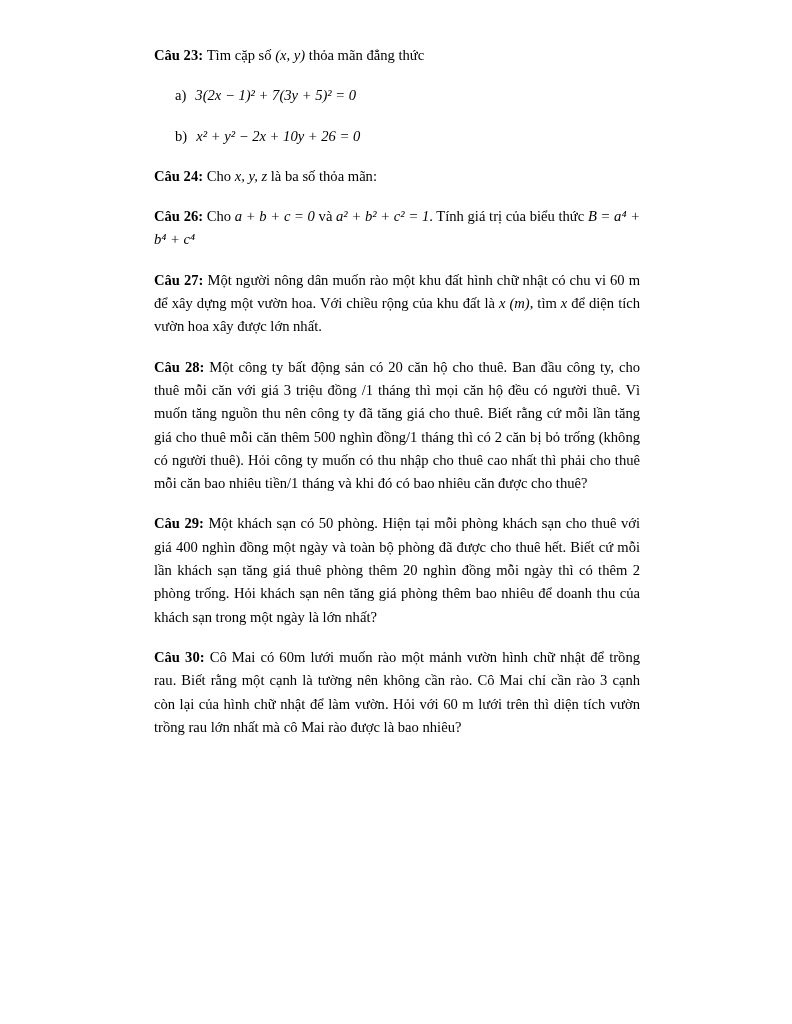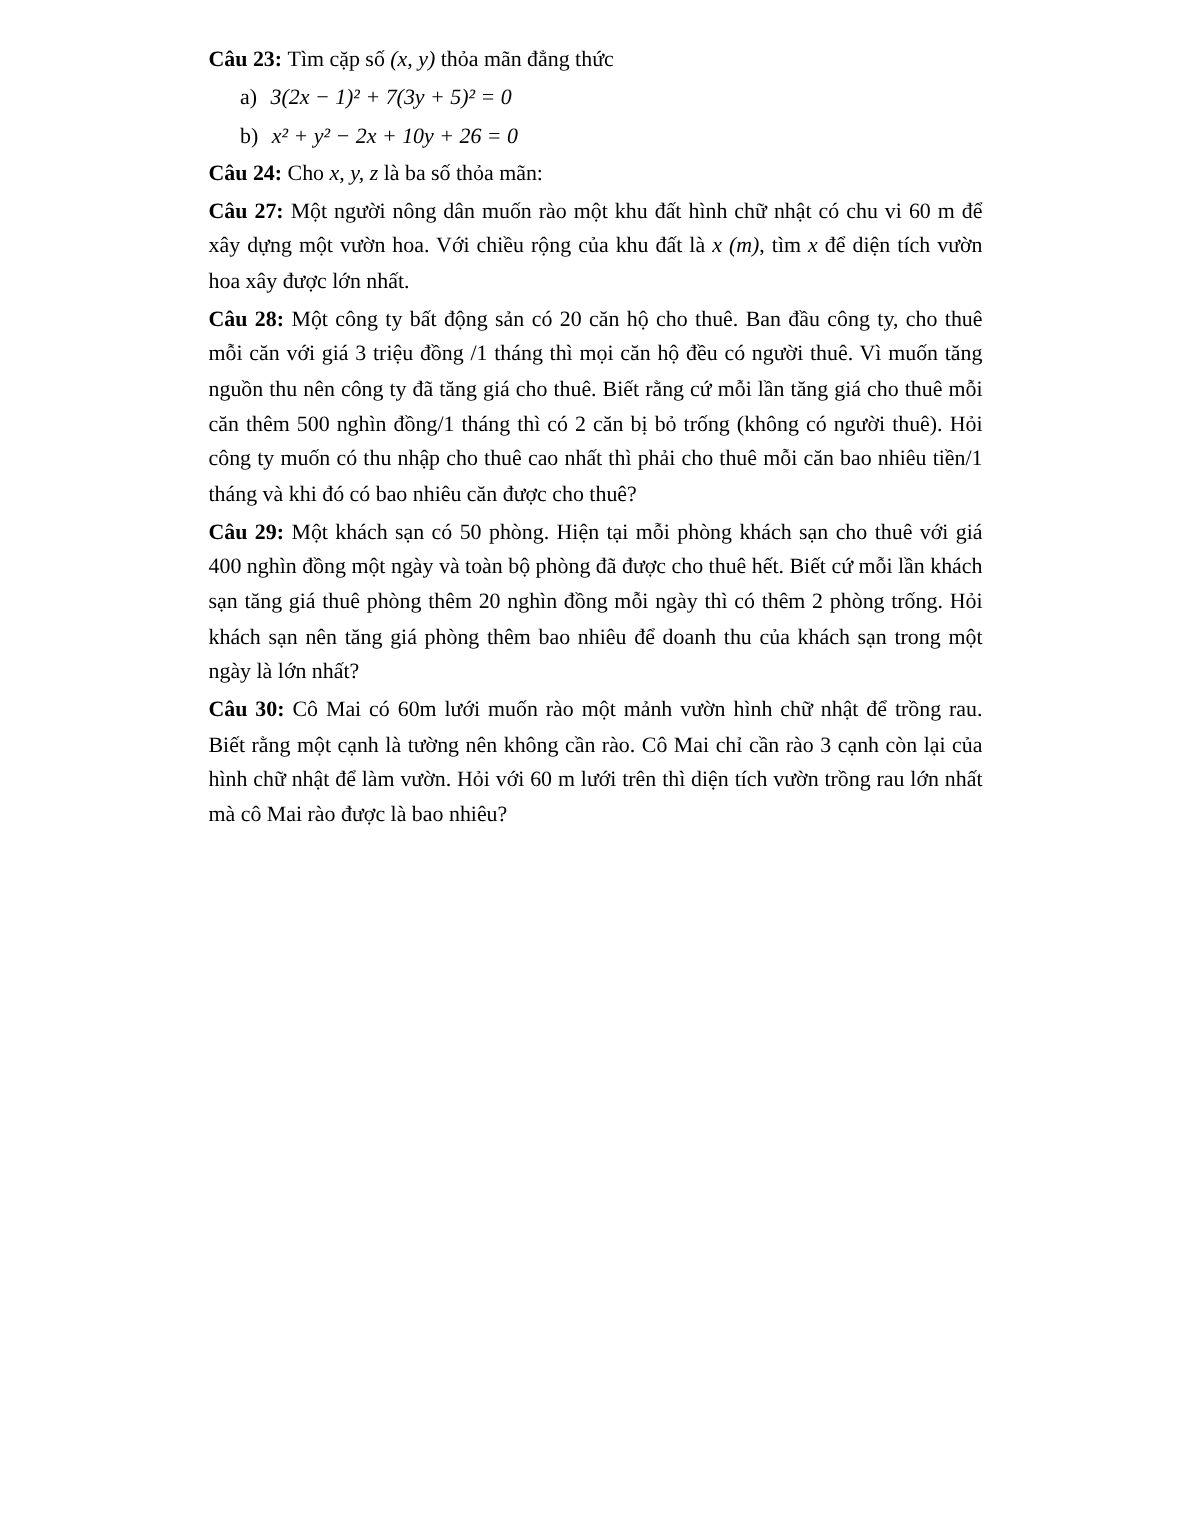--- a/index.html
+++ b/index.html
@@ -12,21 +12,21 @@
     background: #ffffff;
     color: #000000;
     font-family: "Liberation Serif", "DejaVu Serif", serif;
     font-size: 14.6px;
     overflow: hidden;
   }
   .page {
     padding: 27px 135px 0 137px;
   }
   .para {
-    margin: 2px;
+    margin: 17px;
     line-height: 23.3px;
     text-align: left;
   }
   .justify {
     text-align: justify;
   }
   .indent {
     padding-left: 21px;
   }
   .seg-label {
@@ -41,17 +41,18 @@
   }
 </style>
 </head>
 <body>
 
 <div class="page">
   <p class="para"><span class="seg seg-label">Câu 23: </span><span class="seg seg-text">Tìm cặp số </span><span class="seg seg-math">(x, y)</span><span class="seg seg-text"> thỏa mãn đẳng thức</span></p>
   <p class="para indent"><span class="seg seg-marker">a)</span><span class="seg seg-math">3(2x − 1)² + 7(3y + 5)² = 0</span></p>
   <p class="para indent"><span class="seg seg-marker">b)</span><span class="seg seg-math">x² + y² − 2x + 10y + 26 = 0</span></p>
   <p class="para"><span class="seg seg-label">Câu 24: </span><span class="seg seg-text">Cho </span><span class="seg seg-math">x, y, z</span><span class="seg seg-text"> là ba số thỏa mãn:</span></p>
+  <p class="para justify"><span class="seg seg-label">Câu 26: </span><span class="seg seg-text">Cho </span><span class="seg seg-math">a + b + c = 0</span><span class="seg seg-text"> và </span><span class="seg seg-math">a² + b² + c² = 1</span><span class="seg seg-text">. Tính giá trị của biểu thức </span><span class="seg seg-math">B = a⁴ + b⁴ + c⁴</span></p>
   <p class="para justify"><span class="seg seg-label">Câu 27: </span><span class="seg seg-text">Một người nông dân muốn rào một khu đất hình chữ nhật có chu vi 60 m để xây dựng một vườn hoa. Với chiều rộng của khu đất là </span><span class="seg seg-math">x (m)</span><span class="seg seg-text">, tìm </span><span class="seg seg-math">x</span><span class="seg seg-text"> để diện tích vườn hoa xây được lớn nhất.</span></p>
   <p class="para justify"><span class="seg seg-label">Câu 28: </span><span class="seg seg-text">Một công ty bất động sản có 20 căn hộ cho thuê. Ban đầu công ty, cho thuê mỗi căn với giá 3 triệu đồng /1 tháng thì mọi căn hộ đều có người thuê. Vì muốn tăng nguồn thu nên công ty đã tăng giá cho thuê. Biết rằng cứ mỗi lần tăng giá cho thuê mỗi căn thêm 500 nghìn đồng/1 tháng thì có 2 căn bị bỏ trống (không có người thuê). Hỏi công ty muốn có thu nhập cho thuê cao nhất thì phải cho thuê mỗi căn bao nhiêu tiền/1 tháng và khi đó có bao nhiêu căn được cho thuê?</span></p>
   <p class="para justify"><span class="seg seg-label">Câu 29: </span><span class="seg seg-text">Một khách sạn có 50 phòng. Hiện tại mỗi phòng khách sạn cho thuê với giá 400 nghìn đồng một ngày và toàn bộ phòng đã được cho thuê hết. Biết cứ mỗi lần khách sạn tăng giá thuê phòng thêm 20 nghìn đồng mỗi ngày thì có thêm 2 phòng trống. Hỏi khách sạn nên tăng giá phòng thêm bao nhiêu để doanh thu của khách sạn trong một ngày là lớn nhất?</span></p>
   <p class="para justify"><span class="seg seg-label">Câu 30: </span><span class="seg seg-text">Cô Mai có 60m lưới muốn rào một mảnh vườn hình chữ nhật để trồng rau. Biết rằng một cạnh là tường nên không cần rào. Cô Mai chỉ cần rào 3 cạnh còn lại của hình chữ nhật để làm vườn. Hỏi với 60 m lưới trên thì diện tích vườn trồng rau lớn nhất mà cô Mai rào được là bao nhiêu?</span></p>
 </div>
 
 </body></html>

